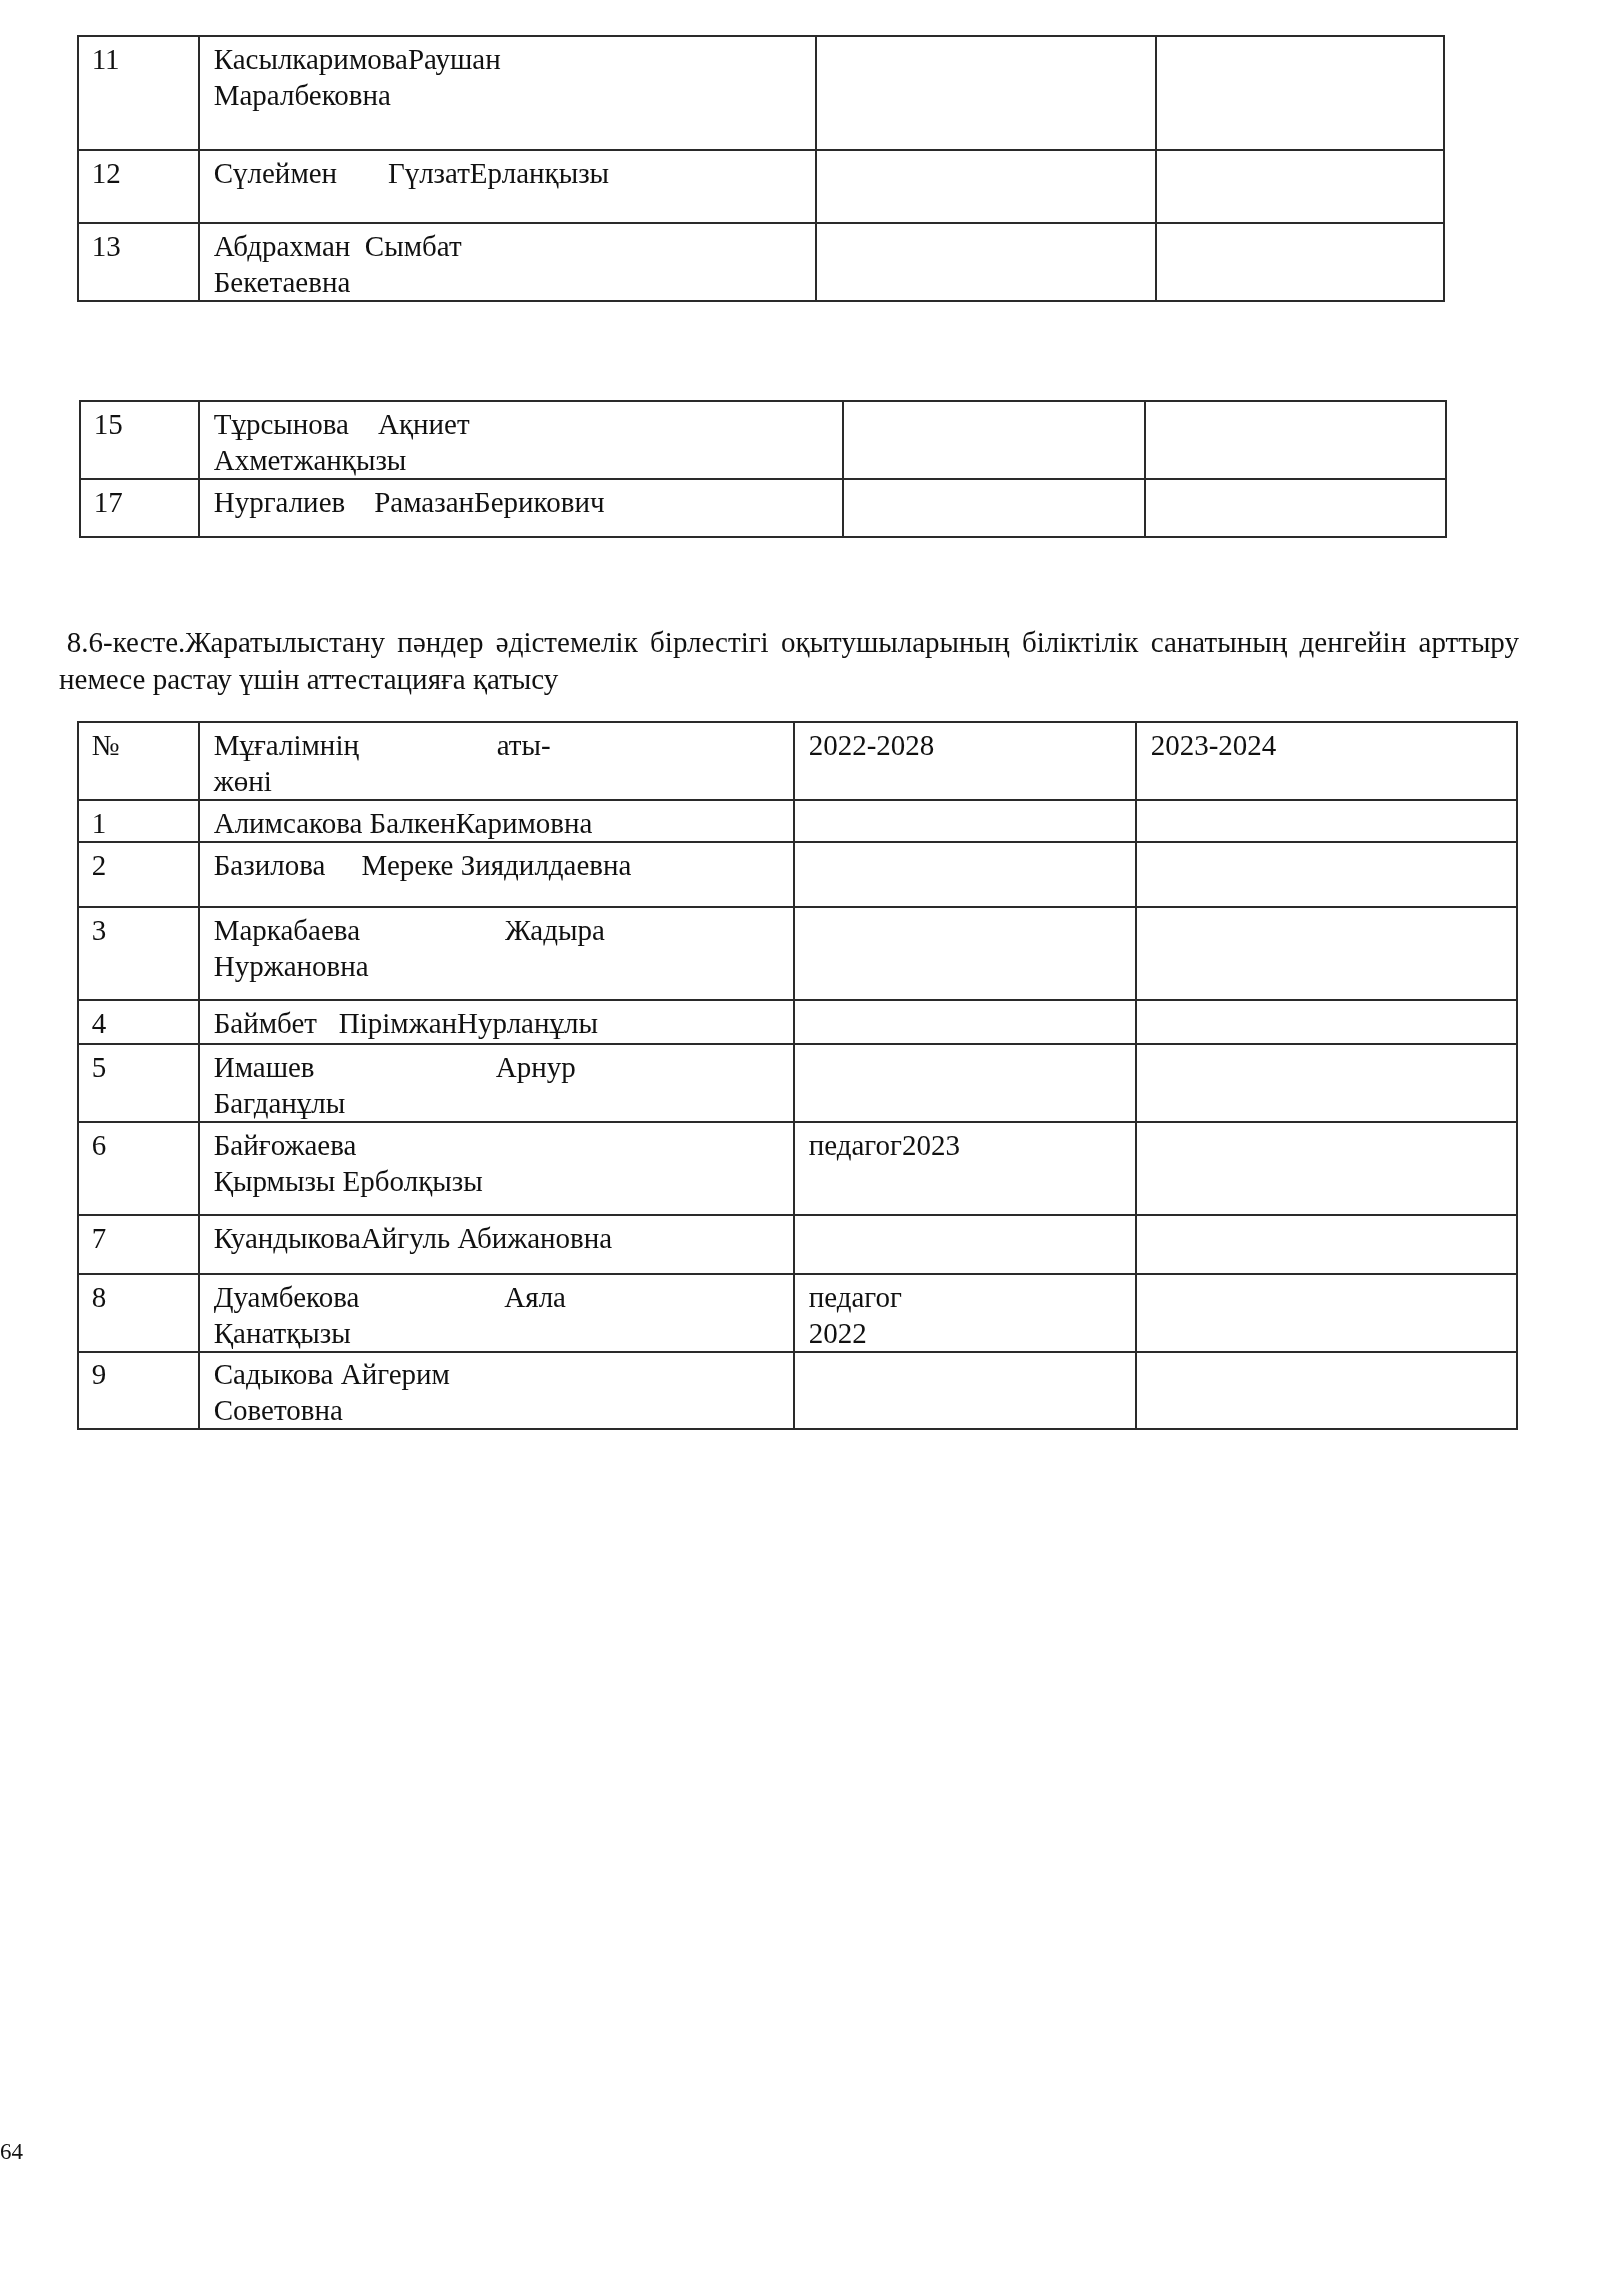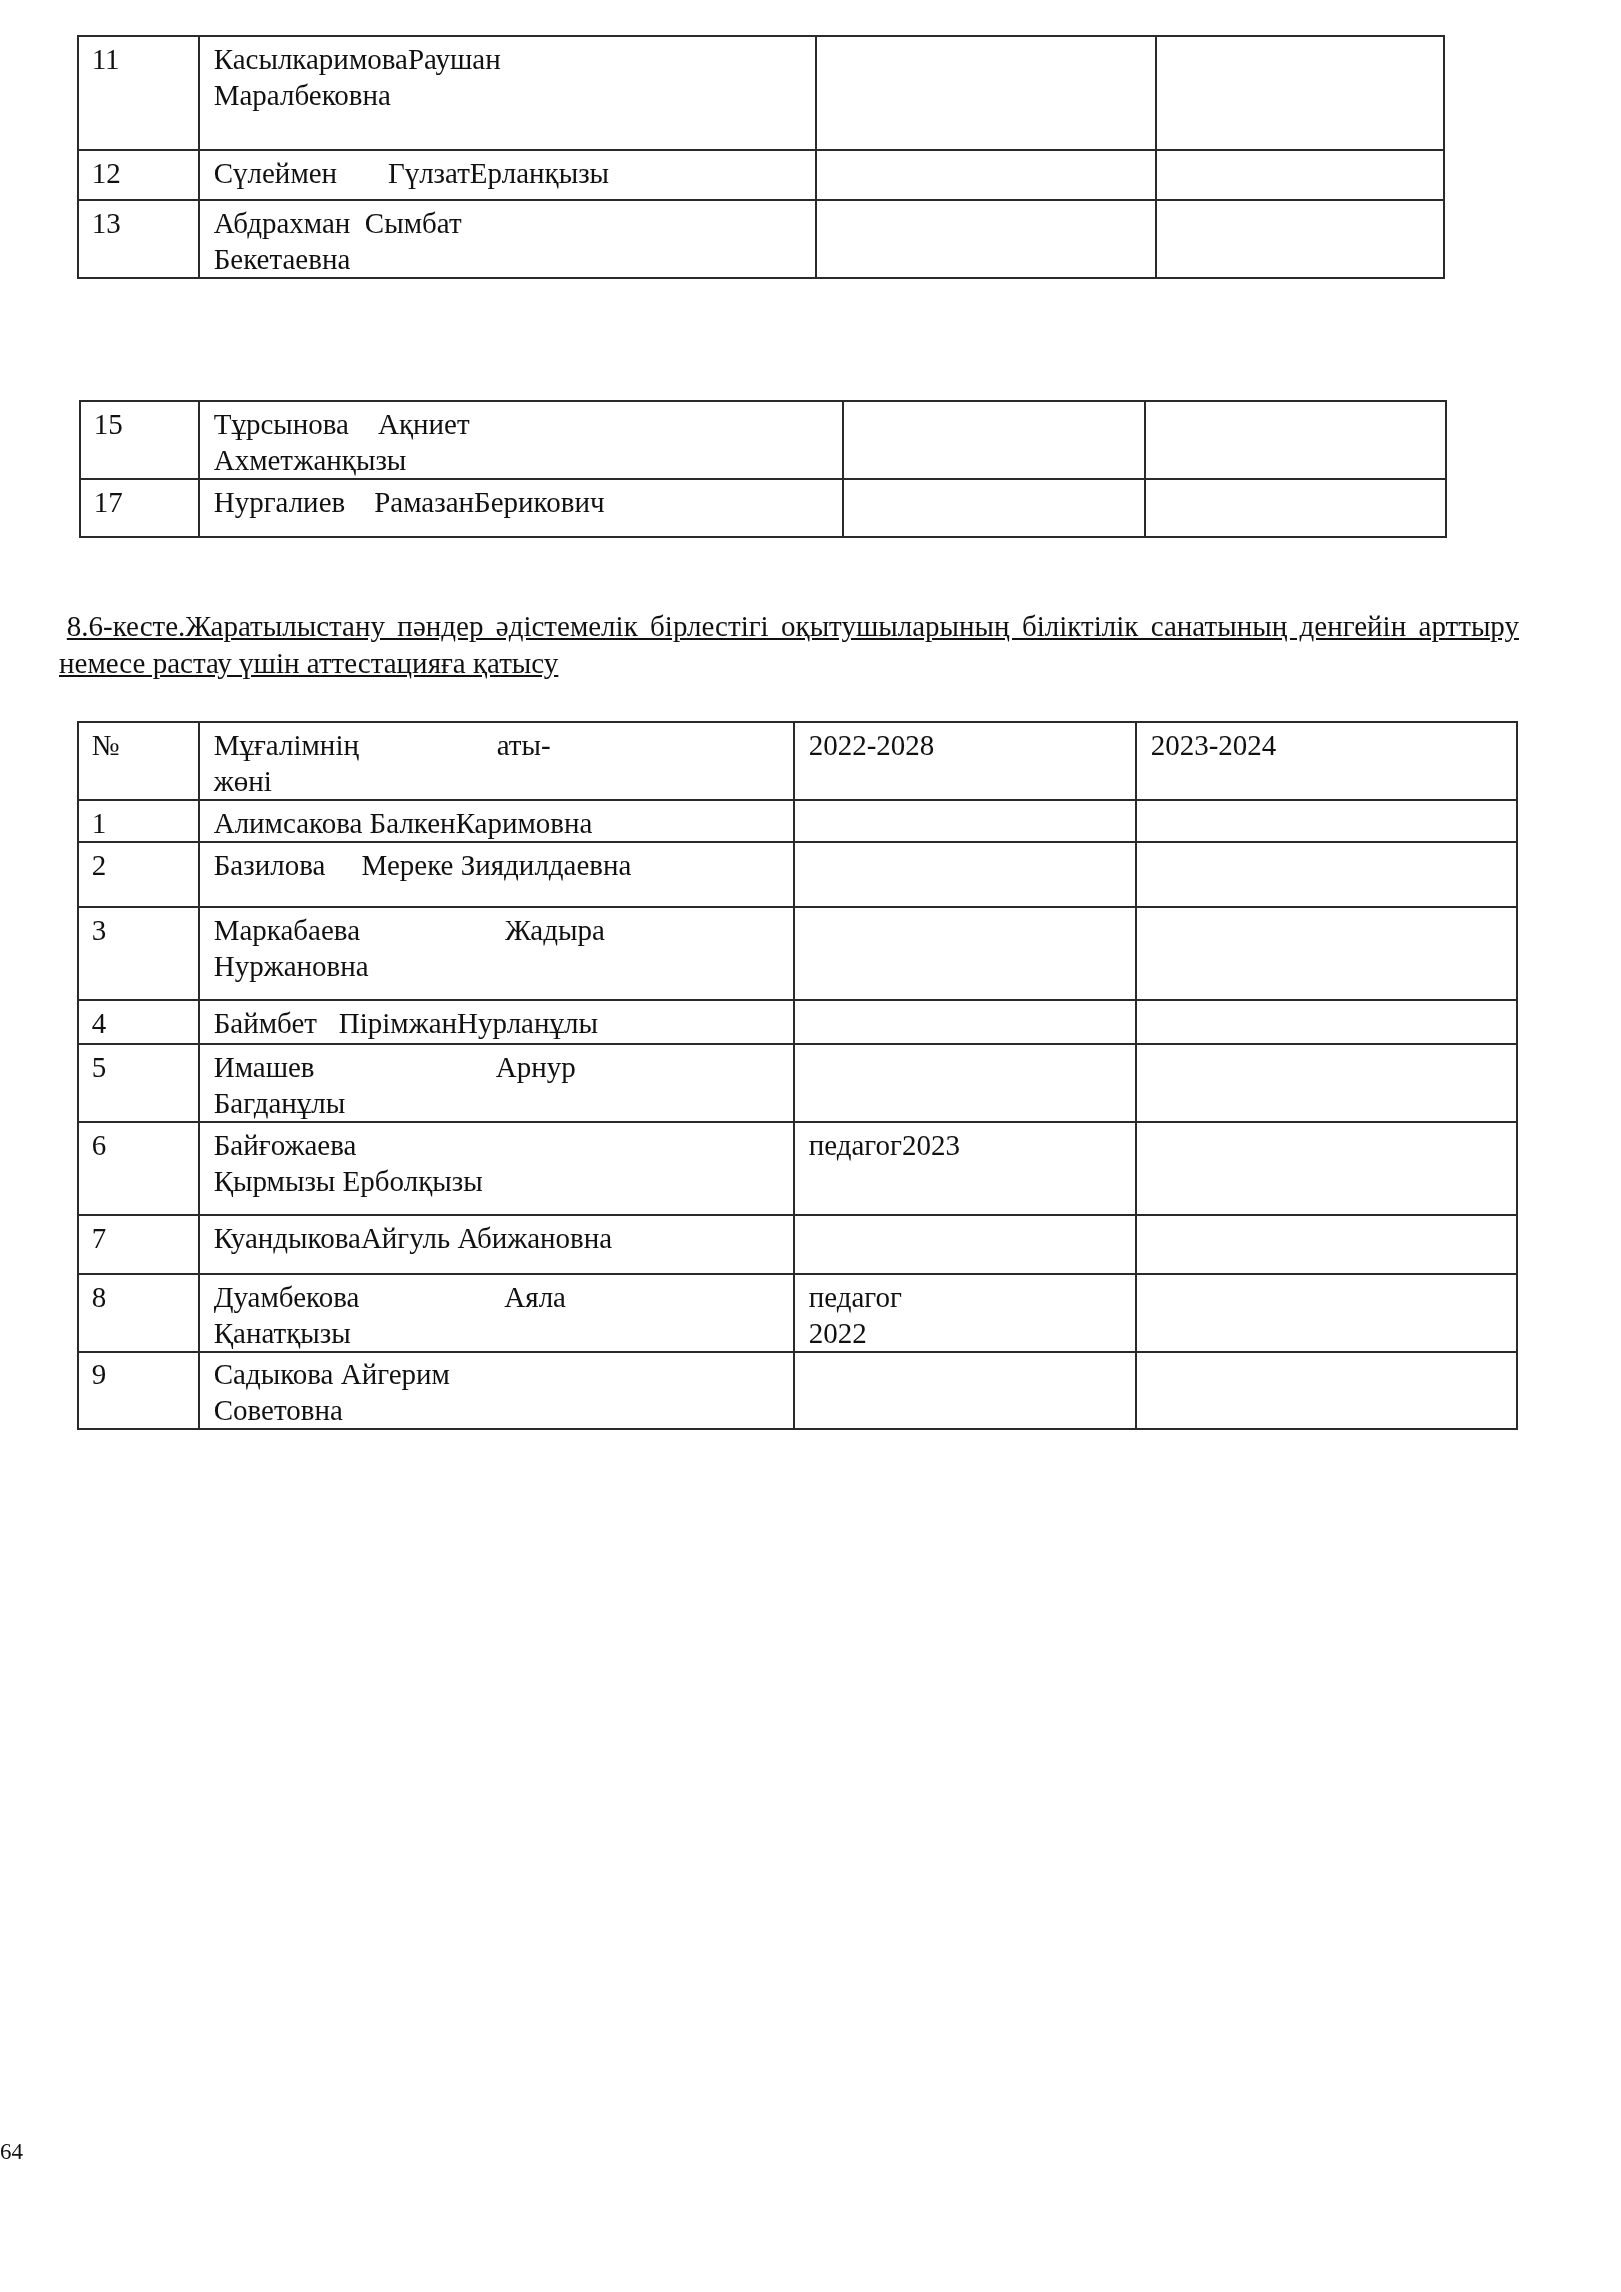--- a/index.html
+++ b/index.html
@@ -25,21 +25,21 @@
       <col style="width:288px">
     </colgroup>
   <tbody>
     <tr style="height:114px">
       <td class="num">11</td>
       <td>КасылкаримоваРаушан
 Маралбековна</td>
       <td></td>
       <td></td>
     </tr>
-    <tr style="height:50px">
+    <tr style="height:73px">
       <td class="num">12</td>
       <td>Сүлеймен       ГүлзатЕрланқызы</td>
       <td></td>
       <td></td>
     </tr>
     <tr style="height:74px">
       <td class="num">13</td>
       <td>Абдрахман  Сымбат
 Бекетаевна</td>
       <td></td>
@@ -65,21 +65,21 @@
     </tr>
     <tr style="height:58px">
       <td class="num">17</td>
       <td>Нургалиев    РамазанБерикович</td>
       <td></td>
       <td></td>
     </tr>
   </tbody>
 </table>
 
-<div class="caption" style="top:608px; text-indent:7.8px;text-decoration:underline;">8.6-кесте.Жаратылыстану  пәндер әдістемелік бірлестігі оқытушыларының біліктілік санатының денгейін арттыру немесе растау үшін аттестацияға қатысу</div>
+<div class="caption" style="top:624px; text-indent:7.8px;">8.6-кесте.Жаратылыстану  пәндер әдістемелік бірлестігі оқытушыларының біліктілік санатының денгейін арттыру немесе растау үшін аттестацияға қатысу</div>
 
 <table style="left:77px; top:721px; width:1439px;">
   <colgroup>
       <col style="width:121px">
       <col style="width:595px">
       <col style="width:342px">
       <col style="width:381px">
     </colgroup>
   <thead>
     <tr style="height:74px">

